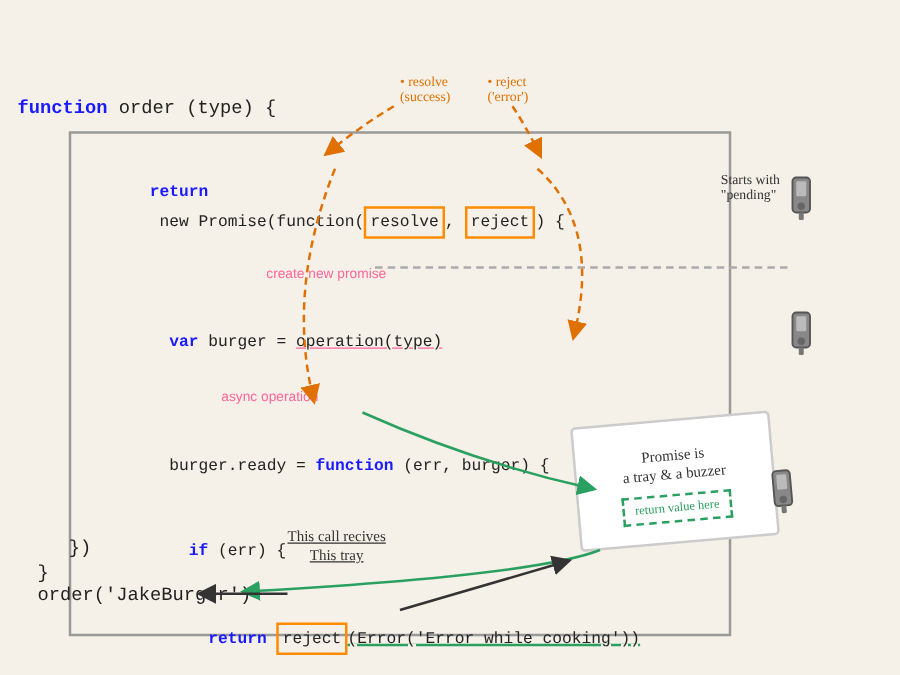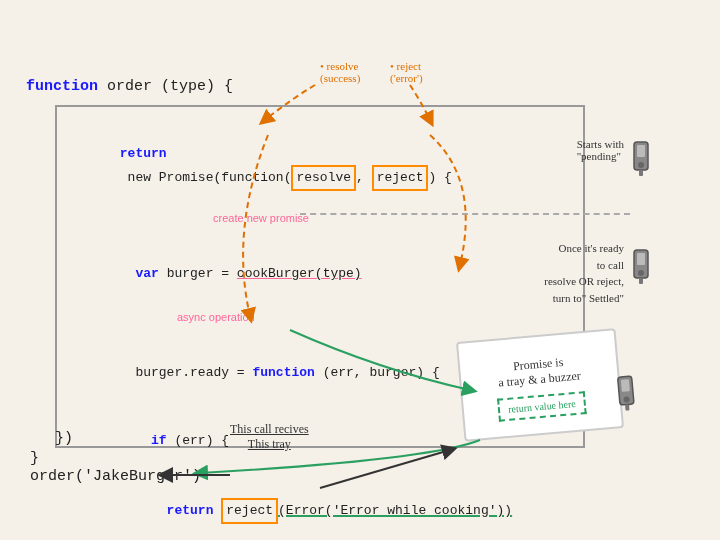--- a/index.html
+++ b/index.html
@@ -17,33 +17,33 @@
       position: absolute;
       top: 0; left: 0;
       width: 720px;
       height: 540px;
     }
 
     
     .func-sig {
       position: absolute;
       top: 78px;
-      left: 26px;
+      left: 14px;
       font-size: 15px;
       color: #222;
       font-family: 'Courier New', monospace;
     }
 
     
     .code-block {
       position: absolute;
       top: 105px;
       left: 55px;
       width: 530px;
-      height: 343px;
+      height: 404px;
       border: 2px solid #999;
       background: #f5f0e8;
       padding: 12px 16px;
     }
 
     .code-line {
       font-family: 'Courier New', monospace;
       font-size: 13px;
       color: #222;
       line-height: 1.7;
@@ -174,21 +174,21 @@
     <div class="code-line" style="margin-top:2px;">
       <span style="color:#1a1aff; font-weight:bold;">return</span>
       <span> new Promise(function(</span><span class="highlight-box">resolve</span><span>, </span><span class="highlight-box">reject</span><span>) {</span>
     </div>
 
     <div style="position:relative; margin-left:20px; margin-top:-4px; margin-bottom:2px;">
       <span class="annotation-pink" style="position:relative; left:120px; top:0;">create new promise</span>
     </div>
 
     <div class="code-line" style="margin-top:14px;">
-      <span style="color:#1a1aff; font-weight:bold;">  var </span><span>burger = </span><span class="underline-pink">cookBurger(type)</span>
+      <span style="color:#1a1aff; font-weight:bold;">  var </span><span>burger = </span><span class="underline-pink">operation(type)</span>
     </div>
     <div style="position:relative; margin-left:20px; margin-bottom:2px;">
       <span class="annotation-pink" style="position:relative; left:84px; top:0;">async operation</span>
     </div>
 
     <div class="code-line" style="margin-top:14px;">
       <span>  burger.ready = </span><span style="color:#1a1aff; font-weight:bold;">function</span><span> (err, burger) {</span>
     </div>
 
     <div class="code-line" style="margin-top:2px;">
@@ -245,26 +245,20 @@
     <span>"pending"</span>
   </div>
 
   <div style="position:absolute; top:248px; right:68px;">
     <svg width="22" height="38" viewBox="0 0 22 38">
       <rect x="4" y="2" width="14" height="28" rx="3" fill="#888" stroke="#555" stroke-width="1.5"></rect>
       <rect x="7" y="5" width="8" height="12" rx="1" fill="#bbb"></rect>
       <circle cx="11" cy="25" r="3" fill="#666"></circle>
       <rect x="9" y="30" width="4" height="6" rx="1" fill="#777"></rect>
     </svg>
-  </div>
-  <div style="position:absolute; top:240px; right:96px; font-family:'Comic Sans MS',cursive; font-size:11px; color:#333; text-align:right; line-height:1.5;">
-    <span>Once it's ready</span><br>
-    <span>to call</span><br>
-    <span>resolve OR reject,</span><br>
-    <span>turn to" Settled"</span>
   </div>
 
   <div style="position:absolute; top:213px; left:300px; right:90px; border-top:2px dashed #aaa;"></div>
 
   <svg class="arrows-svg" xmlns="http://www.w3.org/2000/svg">
 
     <defs>
       <marker id="arrowOrange" markerWidth="8" markerHeight="8" refX="4" refY="4" orient="auto">
         <path d="M0,0 L8,4 L0,8 Z" fill="#e07000"></path>
       </marker>

